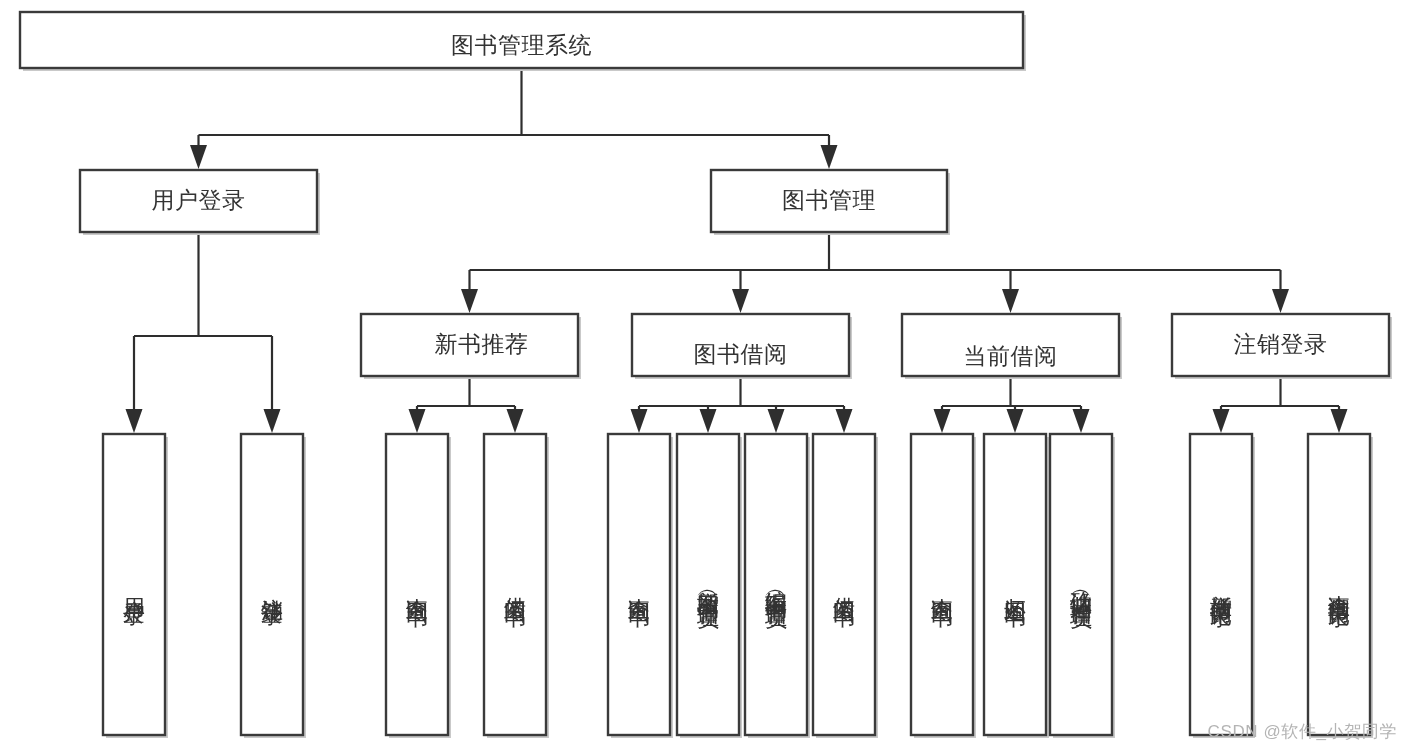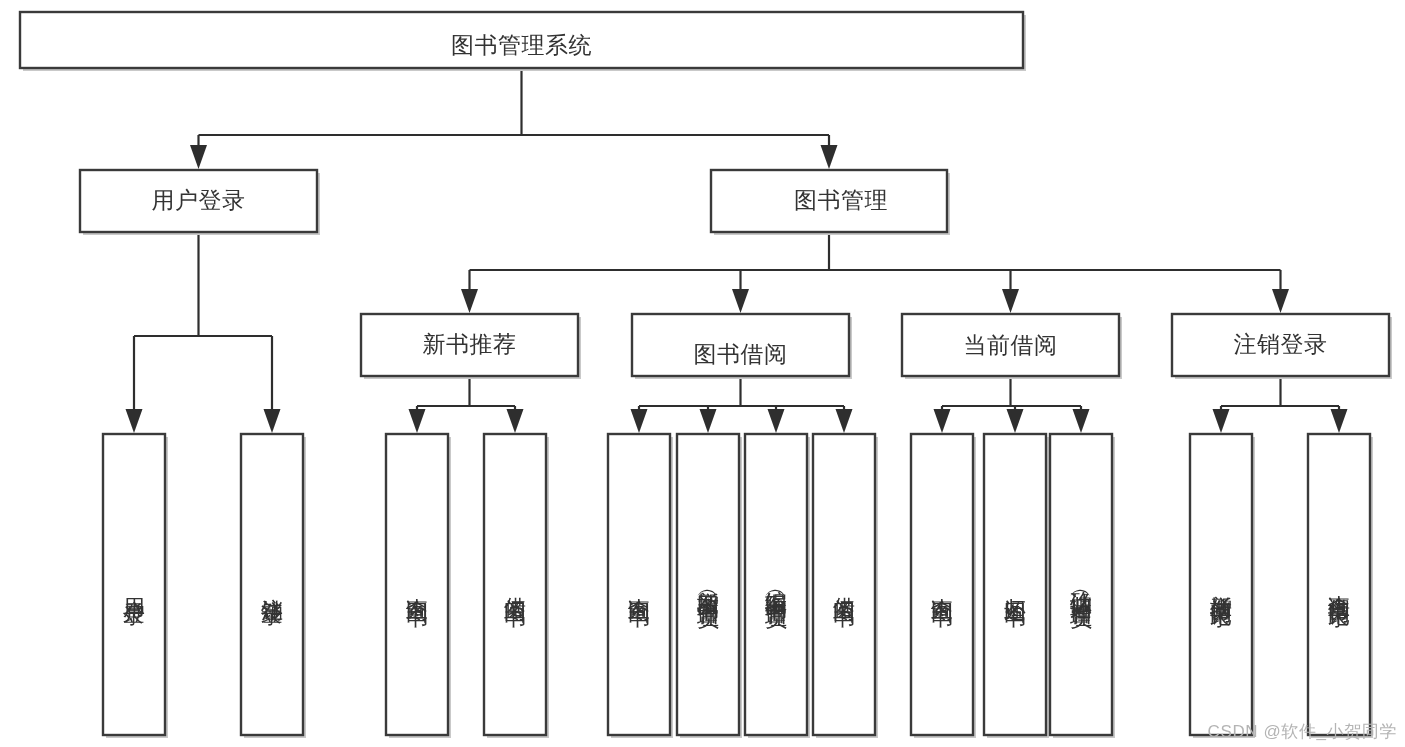--- a/index.html
+++ b/index.html
@@ -185,24 +185,24 @@
       <rect x="1053" y="437" width="62" height="301" class="node-box-shadow"></rect>
       <rect x="1050" y="434" width="62" height="301" class="node-box"></rect>
       <rect x="1193" y="437" width="62" height="301" class="node-box-shadow"></rect>
       <rect x="1190" y="434" width="62" height="301" class="node-box"></rect>
       <rect x="1311" y="437" width="62" height="301" class="node-box-shadow"></rect>
       <rect x="1308" y="434" width="62" height="301" class="node-box"></rect>
     </svg>
   <div id="label-layer">
       <div class="node-label horizontal" style="left: 20px; top: 12px; width: 1003px; height: 68px;">图书管理系统</div>
       <div class="node-label horizontal" style="left: 80px; top: 170px; width: 237px; height: 62px;">用户登录</div>
-      <div class="node-label horizontal" style="left: 711px; top: 170px; width: 236px; height: 62px; margin-left: 12px;">图书管理</div>
-      <div class="node-label horizontal" style="left: 361px; top: 314px; width: 217px; height: 62px;">新书推荐</div>
+      <div class="node-label horizontal" style="left: 711px; top: 170px; width: 236px; height: 62px;">图书管理</div>
+      <div class="node-label horizontal" style="left: 361px; top: 314px; width: 217px; height: 62px; padding-left: 12px;">新书推荐</div>
       <div class="node-label horizontal" style="left: 632px; top: 324px; width: 217px; height: 62px;">图书借阅</div>
-      <div class="node-label horizontal" style="left: 902px; top: 315px; width: 217px; height: 62px;">当前借阅</div>
+      <div class="node-label horizontal" style="left: 902px; top: 326px; width: 217px; height: 62px;">当前借阅</div>
       <div class="node-label horizontal" style="left: 1172px; top: 314px; width: 217px; height: 62px;">注销登录</div>
       <div class="node-label vertical" style="left: 103px; top: 434px; width: 62px; height: 301px;">用户登录</div>
       <div class="node-label vertical" style="left: 241px; top: 434px; width: 62px; height: 301px;">注销登录</div>
       <div class="node-label vertical" style="left: 386px; top: 434px; width: 62px; height: 301px;">查询图书</div>
       <div class="node-label vertical" style="left: 484px; top: 434px; width: 62px; height: 301px;">借阅图书</div>
       <div class="node-label vertical" style="left: 608px; top: 434px; width: 62px; height: 301px;">查询图书</div>
       <div class="node-label vertical" style="left: 677px; top: 434px; width: 62px; height: 301px;">新增图书（管理员）</div>
       <div class="node-label vertical" style="left: 745px; top: 434px; width: 62px; height: 301px;">编辑图书（管理员）</div>
       <div class="node-label vertical" style="left: 813px; top: 434px; width: 62px; height: 301px;">借阅图书</div>
       <div class="node-label vertical" style="left: 911px; top: 434px; width: 62px; height: 301px;">查询图书</div>

